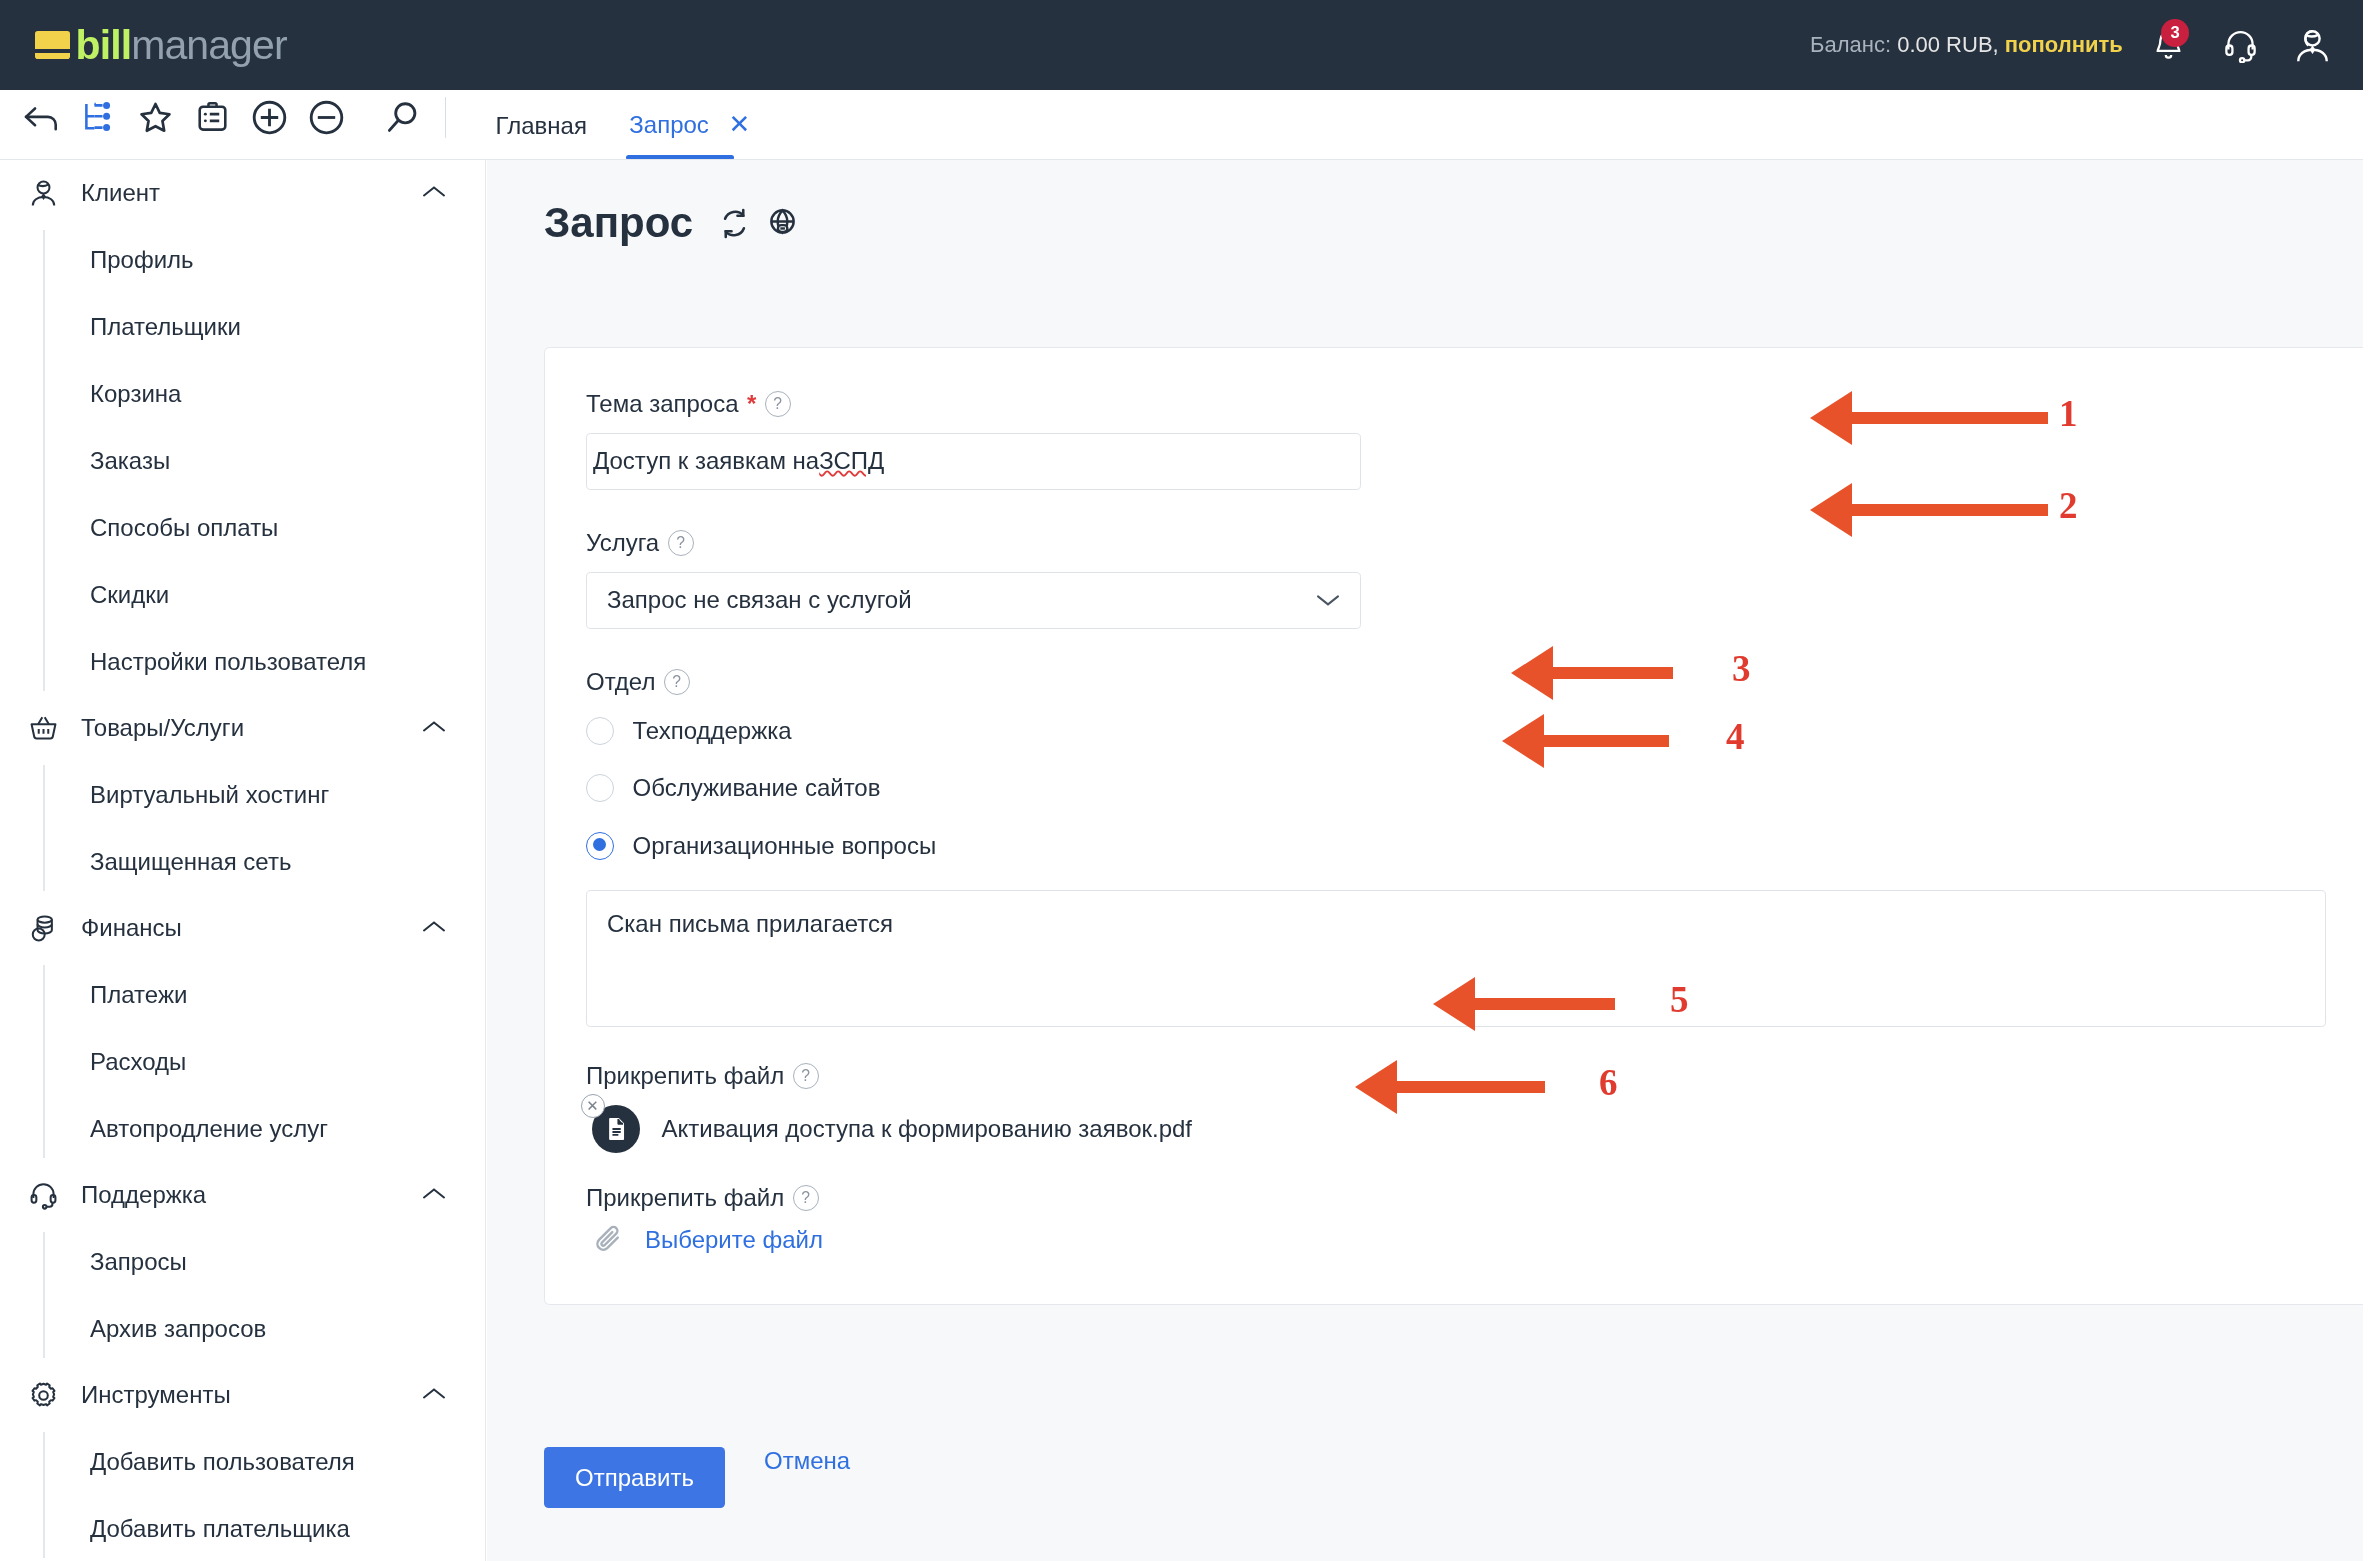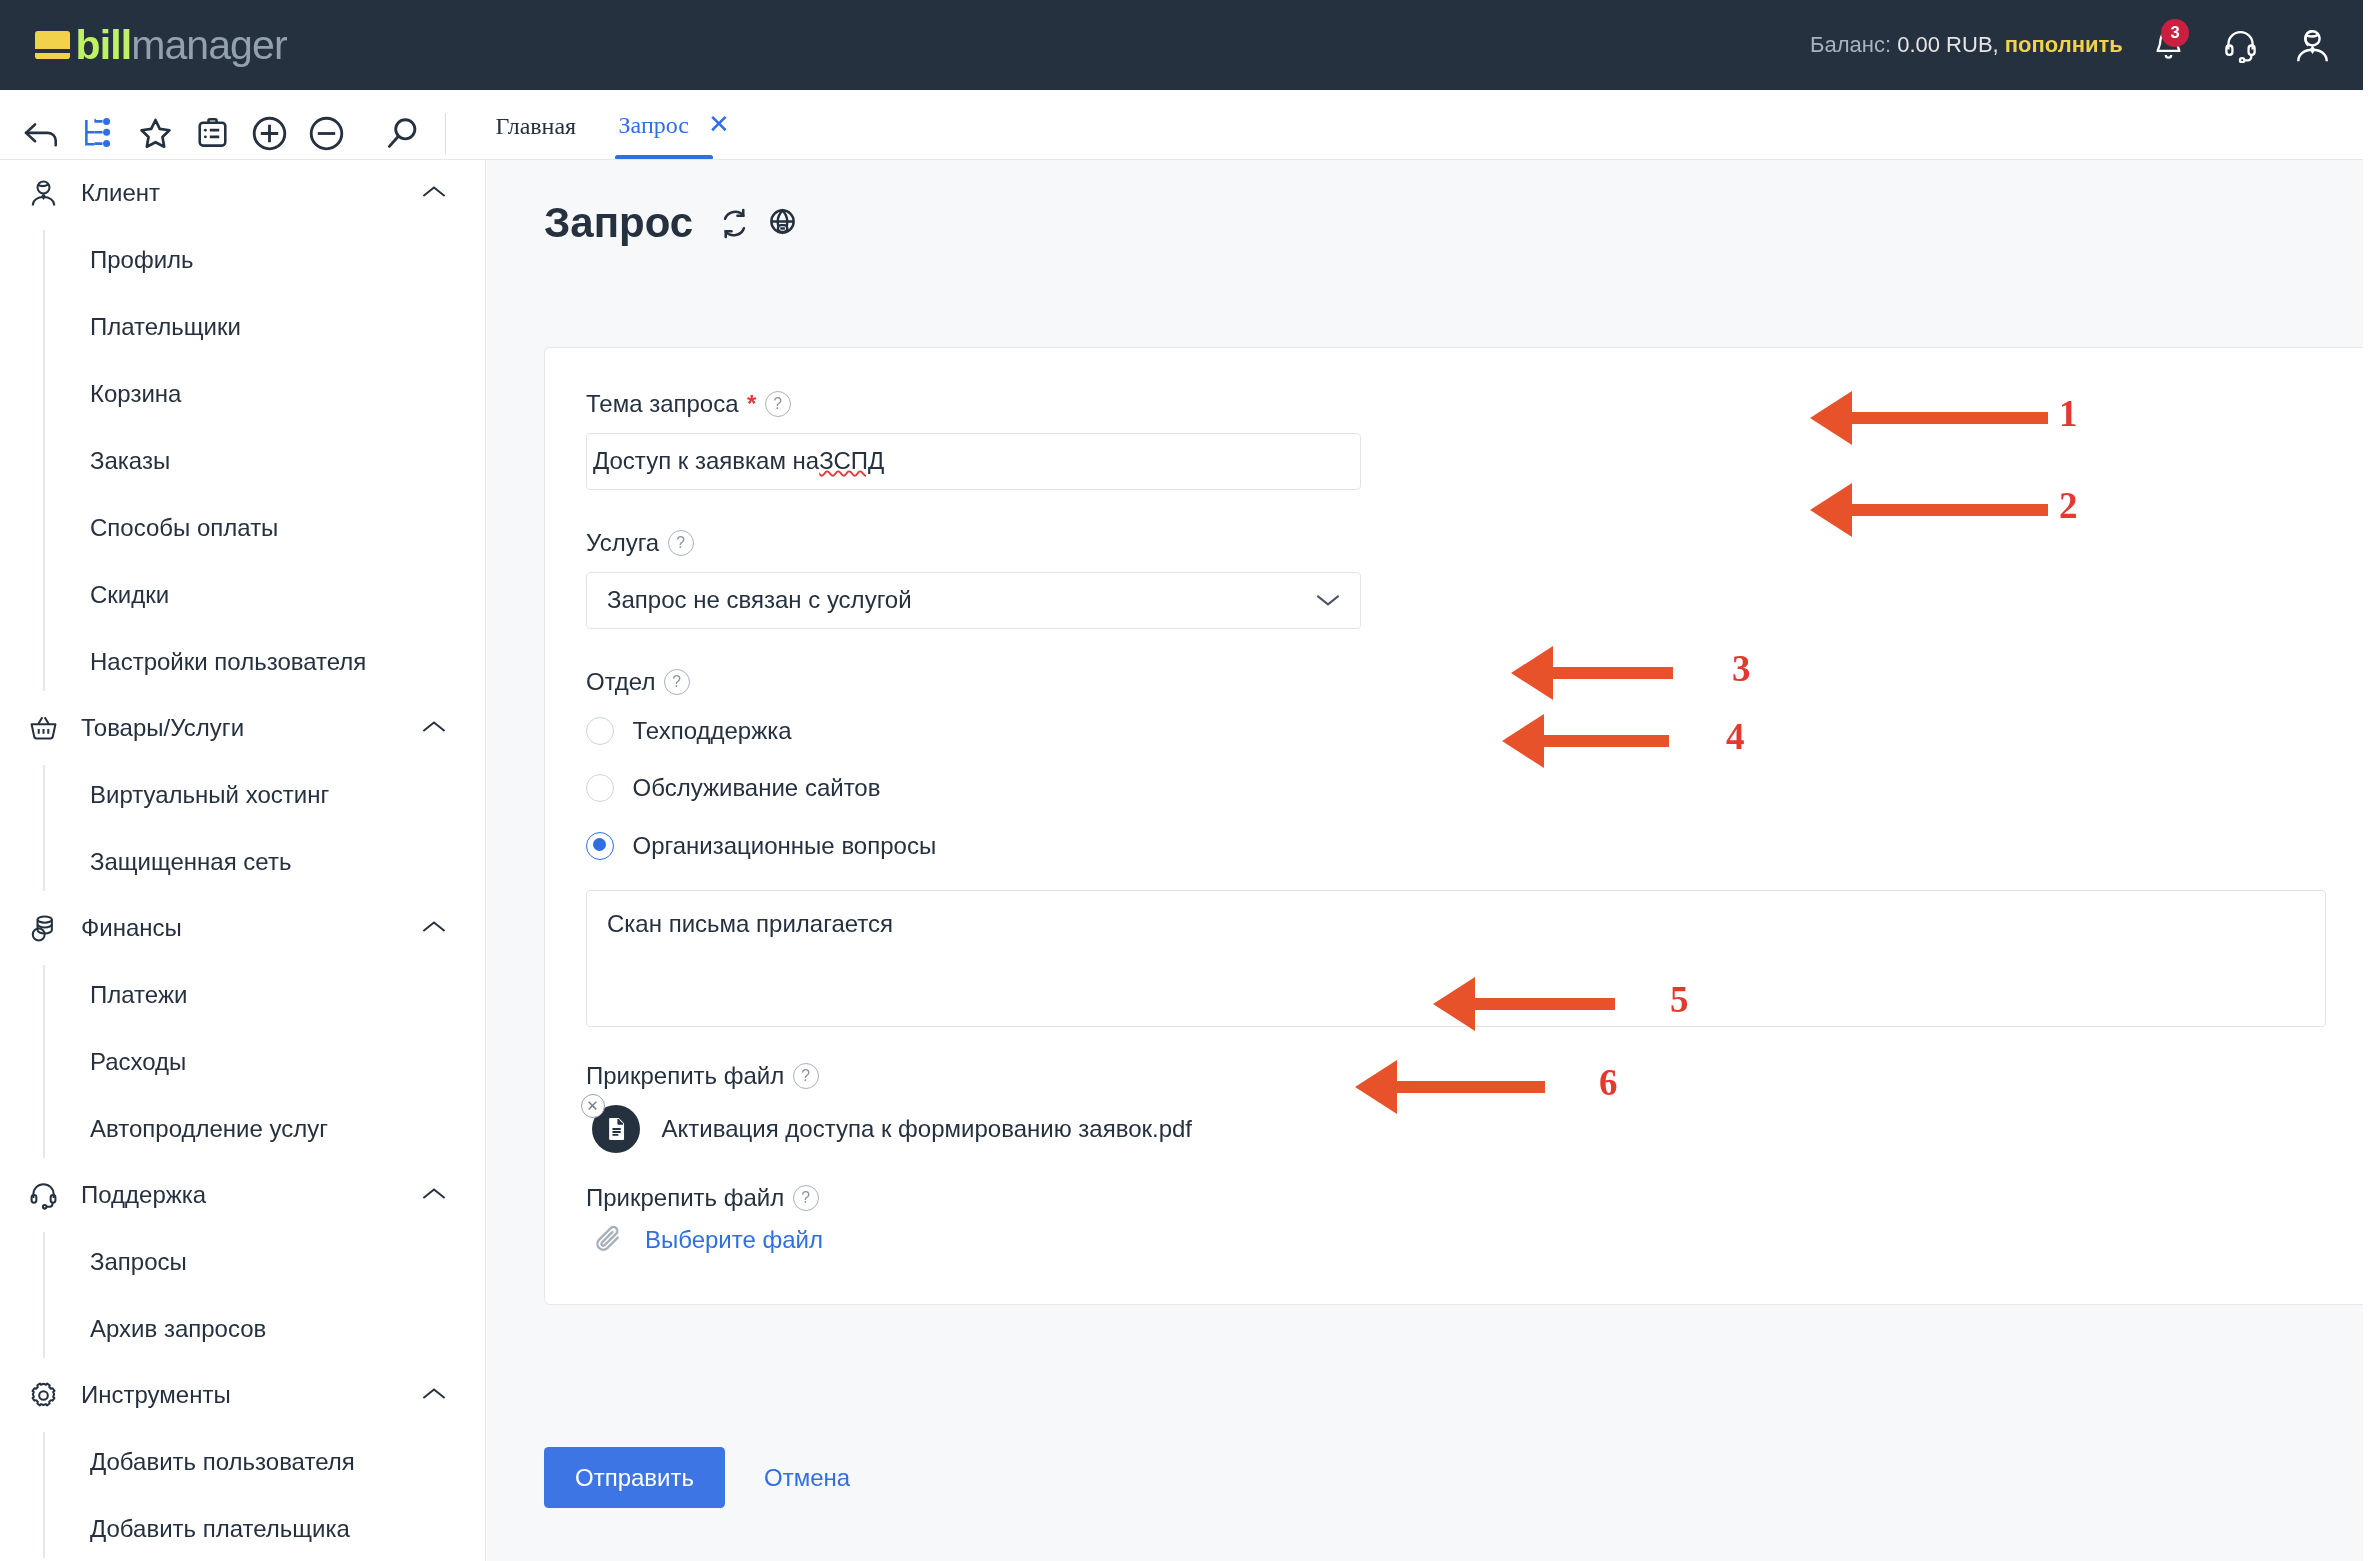--- a/index.html
+++ b/index.html
@@ -41,21 +41,21 @@
   .badge {
     position: absolute; top: 1.8px; right: 14.8px; min-width: 28px; height: 28px;
     background: #c9203f; color: #fff; border-radius: 14px;
     font-size: 16.6px; font-weight: 700; display: flex; align-items: center;
     justify-content: center; padding: 0 5.5px;
   }
 
   
   .toolbar-row {
     position: absolute; left: 0; top: 90px; width: 2374px; height: 70px;
-    background: #ffffff; display: flex; align-items: flex-end; font-family: Liberation Serif, serif;
+    background: #ffffff; display: flex; align-items: flex-start;
   }
   .tb-icons { display: flex; align-items: center; gap: 0; padding-left: 13px; }
   .tb-btn {
     width: 57px; height: 54px; display: flex; align-items: center; justify-content: center;
     color: #26313f;
   }
   .tb-sep { width: 0.9px; height: 41px; background: #d9dee4; margin-left: 13px; }
 
   .tabs { display: flex; align-items: flex-end; height: 70px; margin-left: 46px; }
   .tab {
@@ -169,21 +169,21 @@
     position: absolute; left: -11px; top: -11px; width: 24px; height: 24px;
     border-radius: 50%; border: 1.5px solid #9aa3ad; background: #fff;
     display: flex; align-items: center; justify-content: center;
     font-size: 14.8px; color: #7b848e; line-height: 1;
   }
   .file-name { font-size: 24px; color: #26313f; margin-left: 22px; }
   .attach-row { display: flex; align-items: center; margin-top: 11px; }
   .clip { margin-left: 7.4px; color: #a8b1bb; display: flex; align-items: center; }
   .attach-link { font-size: 24px; color: #2f6fe0; margin-left: 18.5px; }
 
-  .btn-row { position: absolute; left: 57px; top: 1287px; display: flex; align-items: center; }
+  .btn-row { position: absolute; left: 57px; top: 1287px; display: flex; align-items: flex-start; }
   .btn-primary {
     background: #3d76e4; color: #ffffff; font-size: 24px; border-radius: 4.6px;
     padding: 0 31px; height: 61px; display: flex; align-items: center;
   }
   .btn-text {
     color: #2f6fe0; font-size: 24px; margin-left: 39px;
   }
 
   
   .anno { position: absolute; pointer-events: none; }

